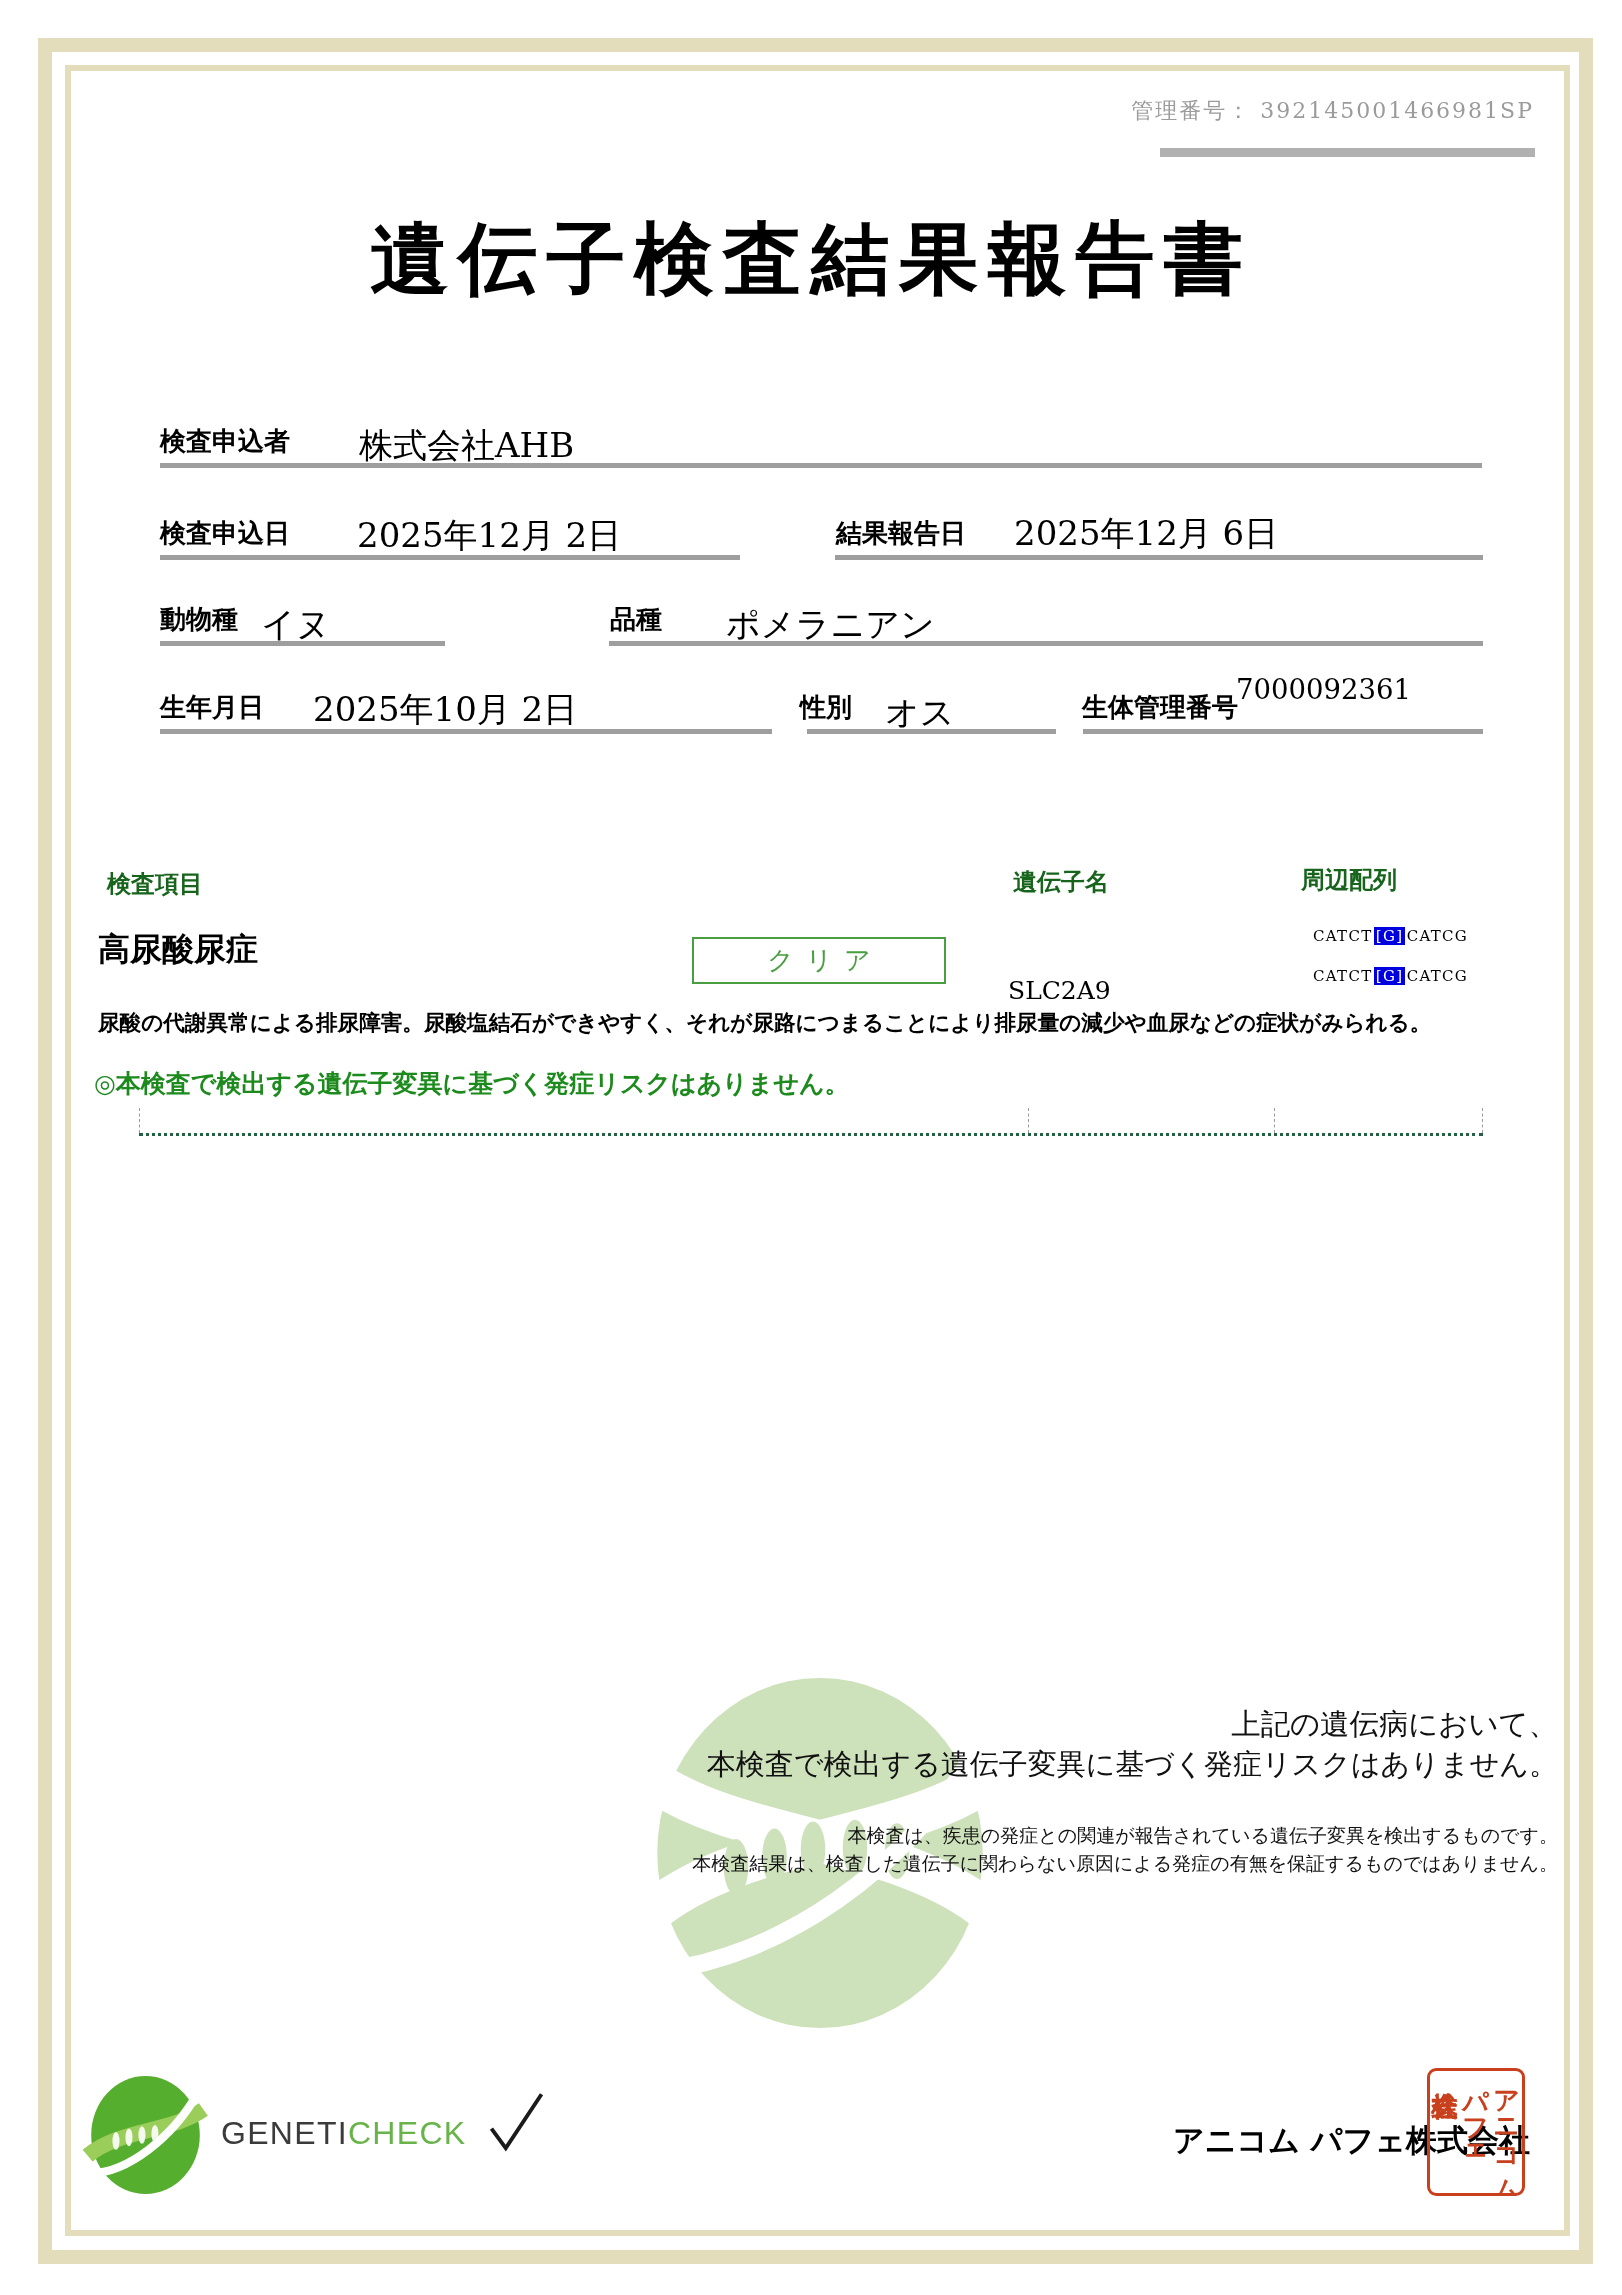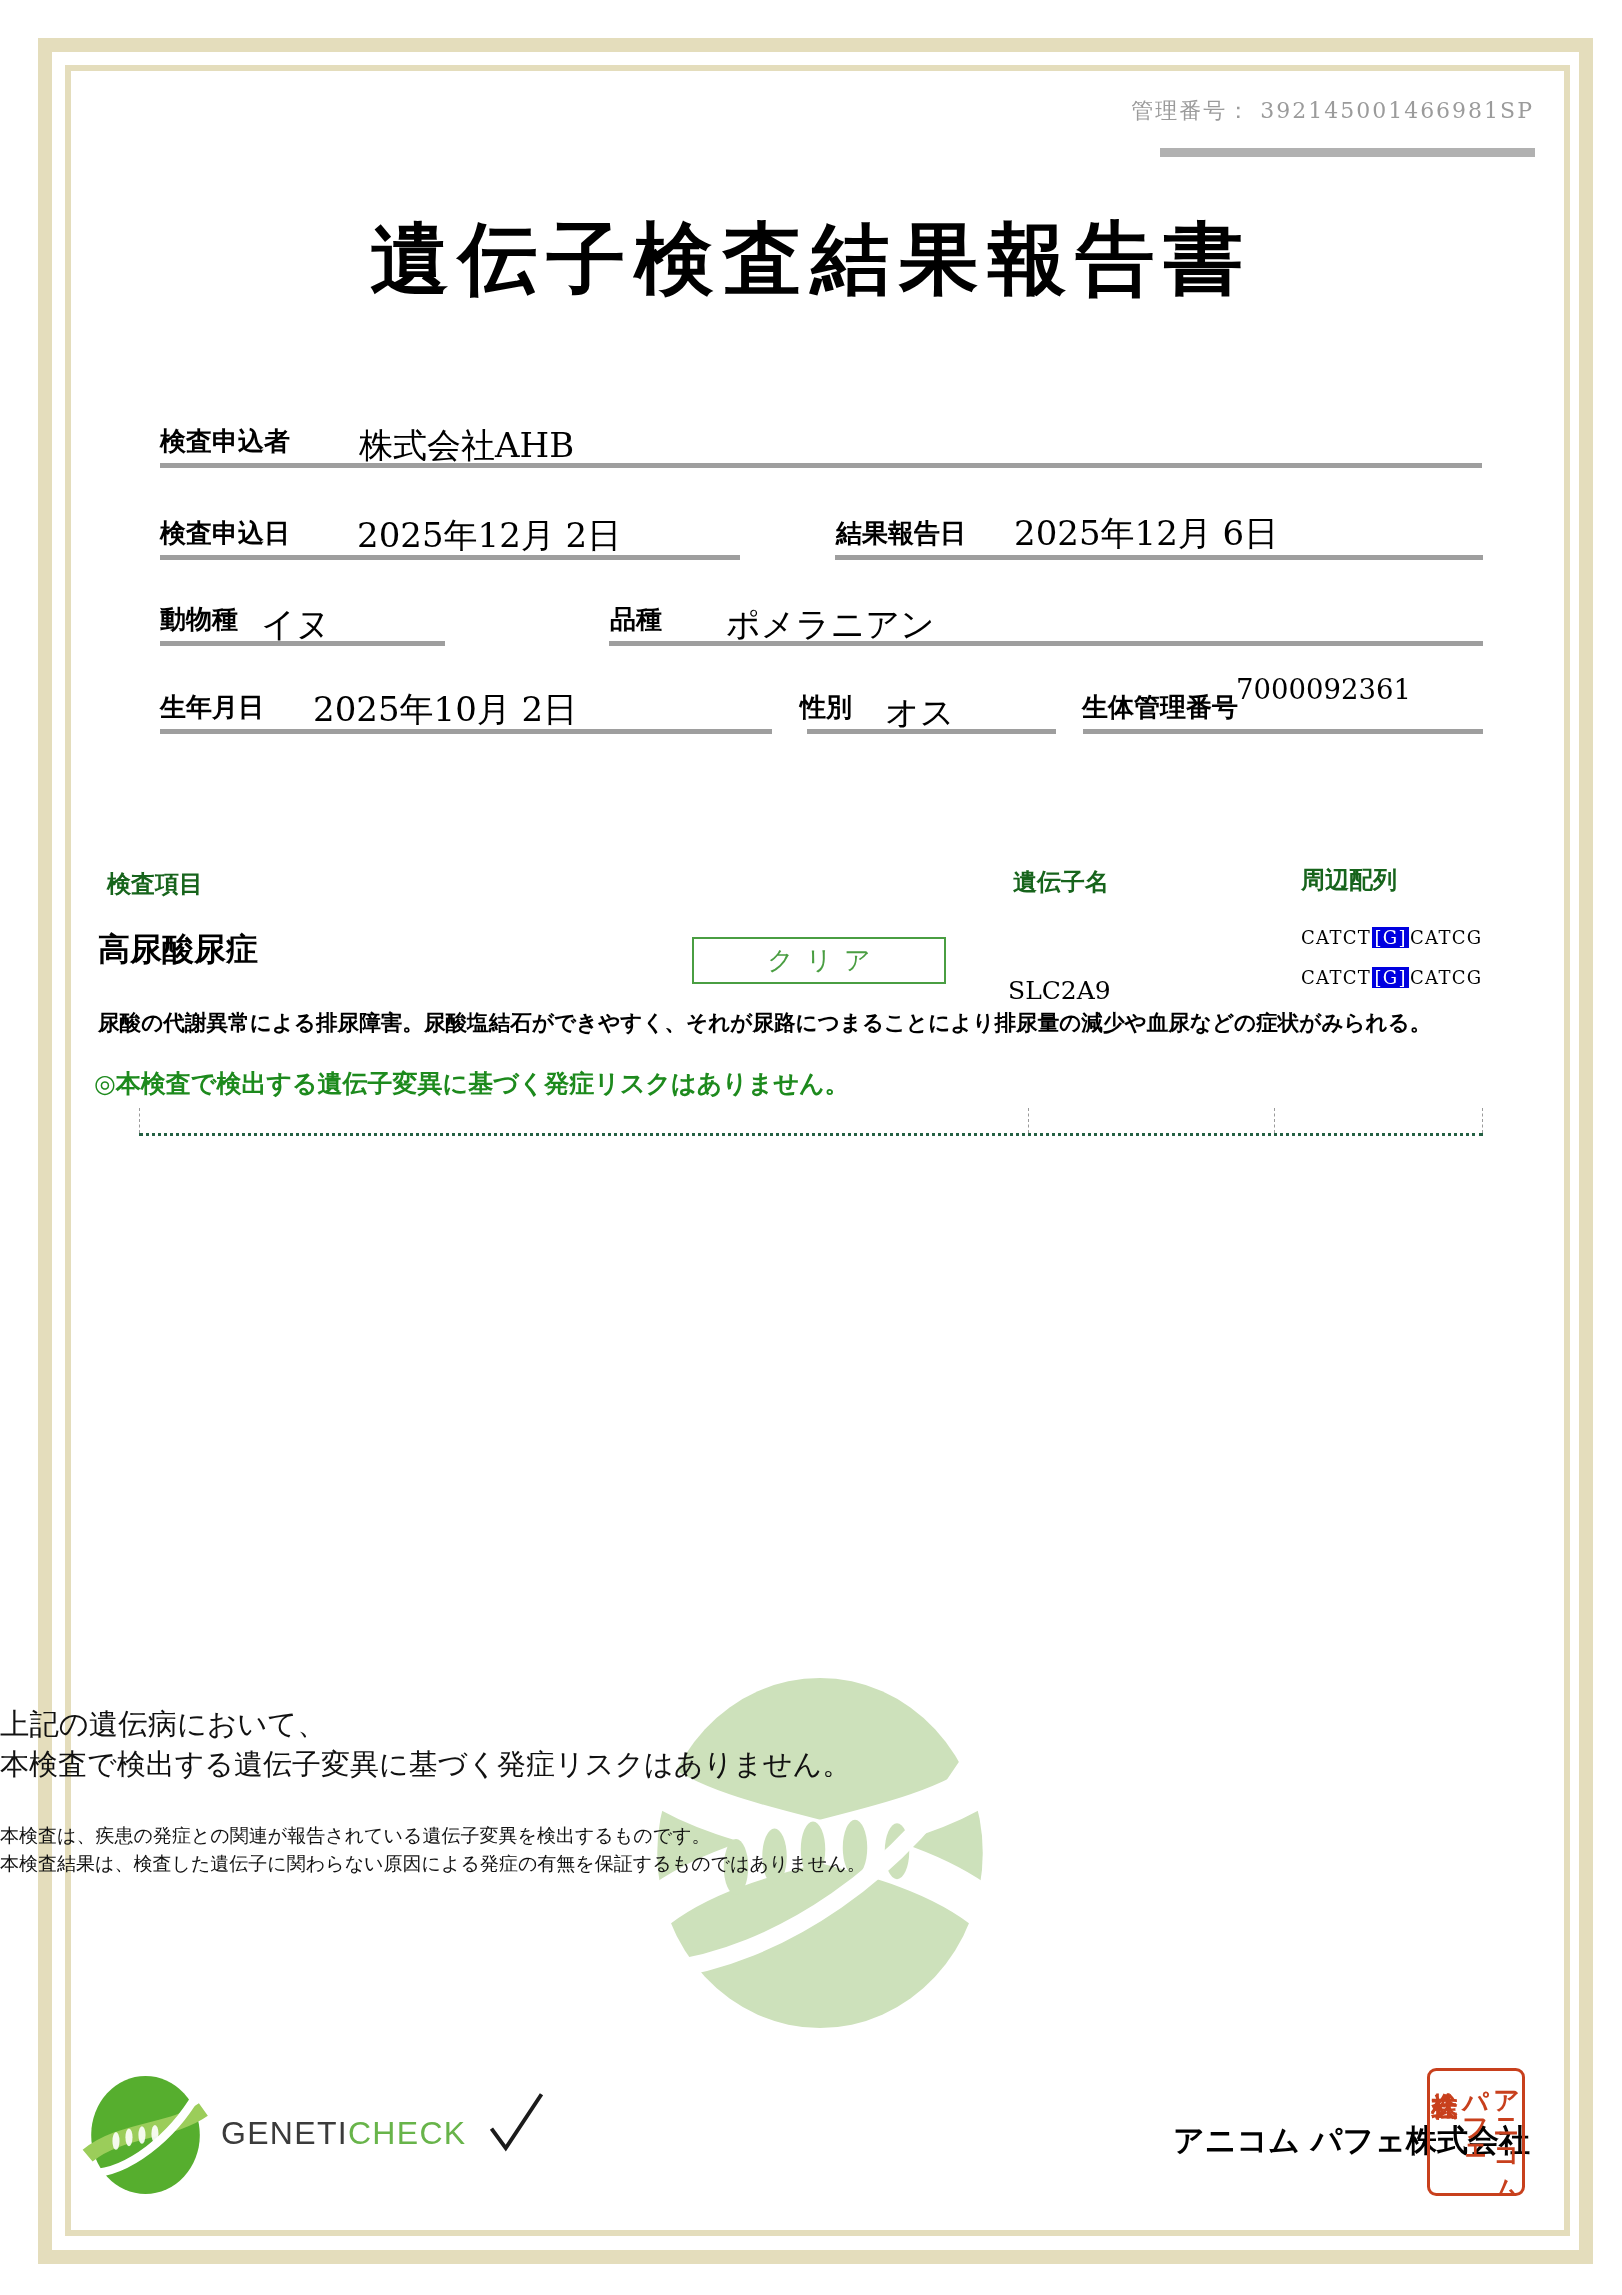--- a/index.html
+++ b/index.html
@@ -20,32 +20,32 @@
   .flabel{font-size:26px;font-weight:600;white-space:nowrap;}
   .fvalue{font-size:34px;white-space:nowrap;}
   .rule{height:5.2px;background:#9e9e9e;}
   
   .sec-head{font-size:24px;font-weight:600;color:#17641c;white-space:nowrap;}
   .item-name{left:98px;top:928px;font-size:32px;font-weight:600;}
   .clear-box{left:692px;top:937px;width:254px;height:47px;border:2.6px solid #4a9e42;
              box-sizing:border-box;text-align:center;}
   .clear-box span{font-size:26px;color:#4a9e42;letter-spacing:11.8px;line-height:42px;padding-left:11.8px;}
   .gene-name{left:1008px;top:976px;font-size:25px;}
-  .seq{font-size:18px;letter-spacing:1.3px;white-space:nowrap;}
+  .seq{font-size:15px;letter-spacing:1.3px;white-space:nowrap;margin-left:12px;}
   .seq .variant{background:#0000e0;color:#ffffff;padding:0 2px;margin:0 1.3px;}
   .desc{left:98px;top:1008px;width:1374px;font-size:21.6px;font-weight:600;white-space:nowrap;}
   .risk-note{left:94px;top:1067px;font-size:25px;font-weight:600;color:#1d8a1d;white-space:nowrap;}
   
   .dash-table{left:139px;top:1108px;width:1344px;height:25px;
               border-bottom:3.9px dotted #246043;}
   .dash-table .vline{position:absolute;top:0;height:25px;width:0;
                      border-left:1.3px dashed #9b9b9b;}
   
   .watermark{left:645px;top:1665px;width:350px;height:376px;opacity:1;}
-  .summary{left:0;right:64px;text-align:left;
+  .summary{left:0;right:64px;text-align:right;
            font-family:Liberation Sans, sans-serif;color:#111;white-space:nowrap;}
   .sum1{top:1705px;font-size:29.4px;}
   .sum2{top:1745px;font-size:29px;}
   .fine1{top:1823px;font-size:19px;}
   .fine2{top:1851px;font-size:19px;}
   
   .logo-mark{left:80px;top:2073px;width:131px;height:124px;}
   .logo-text{left:221px;top:2115px;font-family:"Liberation Sans","DejaVu Sans",sans-serif;
              font-size:32px;letter-spacing:1.3px;color:#3b3b3b;white-space:nowrap;}
   .logo-text .check-part{color:#68b44a;}

